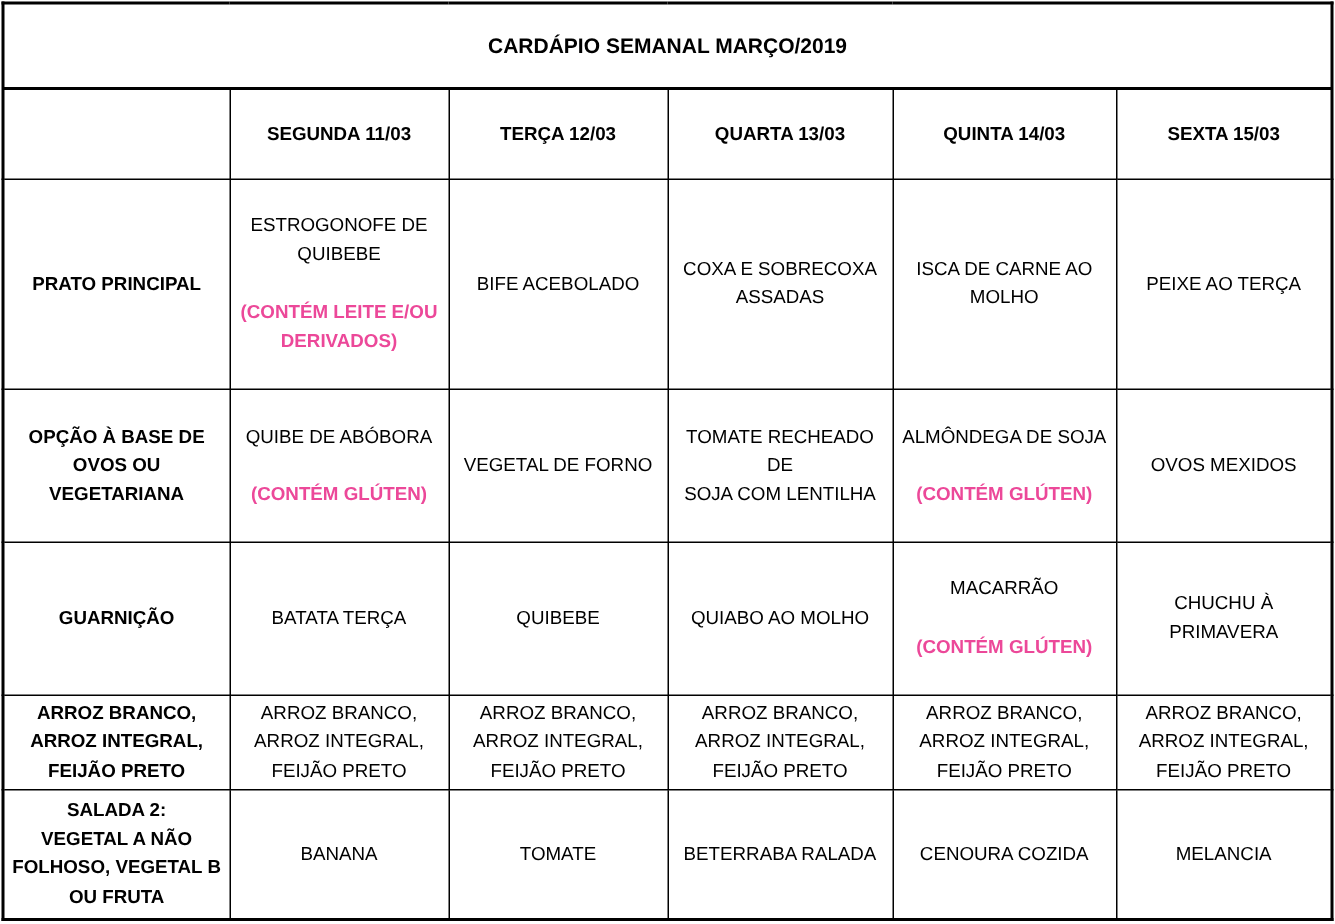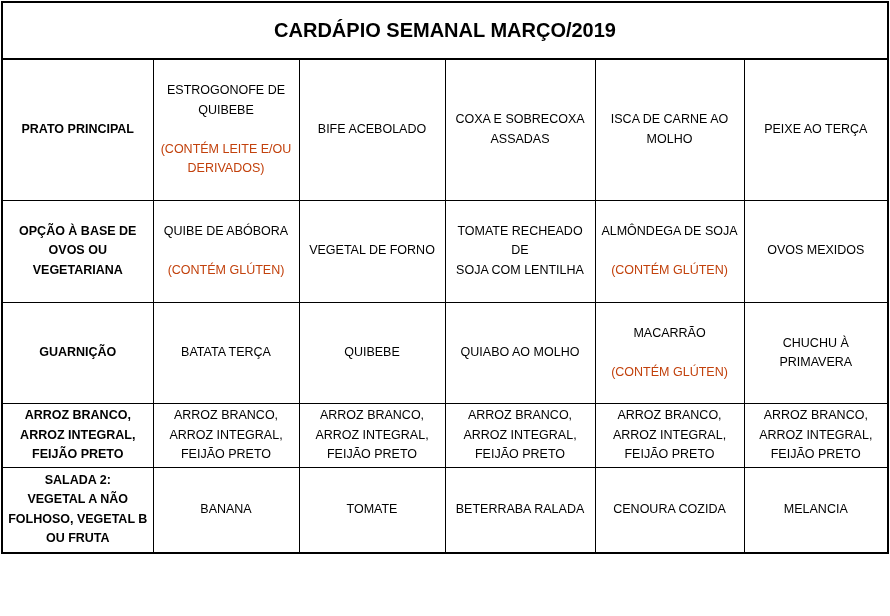--- a/index.html
+++ b/index.html
@@ -24,27 +24,27 @@
     vertical-align: middle;
     padding: 2px 4px;
     font-size: 12.5px;
     line-height: 1.55;
     white-space: pre-line;
     overflow: hidden;
     font-weight: normal;
   }
   th { font-weight: bold; }
   .title-cell {
-    font-size: 20px;
+    font-size: 14px;
     font-weight: bold;
     border-bottom: 2px solid #000000;
   }
   .red {
-    color: #c2410c;
-    font-weight: normal;
+    color: #ec4899;
+    font-weight: bold;
     display: block;
   }
   .t { display: block; }
   
   tr.r-title    { height: 57px; }
   tr.r-header   { height: 60px; }
   tr.r-prato    { height: 85px; }
   tr.r-opcao    { height: 59px; }
   tr.r-guarn    { height: 58px; }
   tr.r-arroz    { height: 60px; }
@@ -62,20 +62,28 @@
     <col style="width:150px">
     <col style="width:149px">
     <col style="width:144px">
   </colgroup>
 
   <tbody>
       <tr class="r-title">
     <td class="title-cell" colspan="6">CARDÁPIO SEMANAL MARÇO/2019</td>
   </tr>
 
+  <tr class="r-header">
+    <th></th>
+    <th>SEGUNDA 11/03</th>
+    <th>TERÇA 12/03</th>
+    <th>QUARTA 13/03</th>
+    <th>QUINTA 14/03</th>
+    <th>SEXTA 15/03</th>
+  </tr>
 
   <tr class="r-prato">
     <th>PRATO PRINCIPAL</th>
     <td>
       <span class="t">ESTROGONOFE DE
 QUIBEBE</span>
       <span class="red">(CONTÉM LEITE E/OU
 DERIVADOS)</span>
     </td>
     <td>BIFE ACEBOLADO</td>

